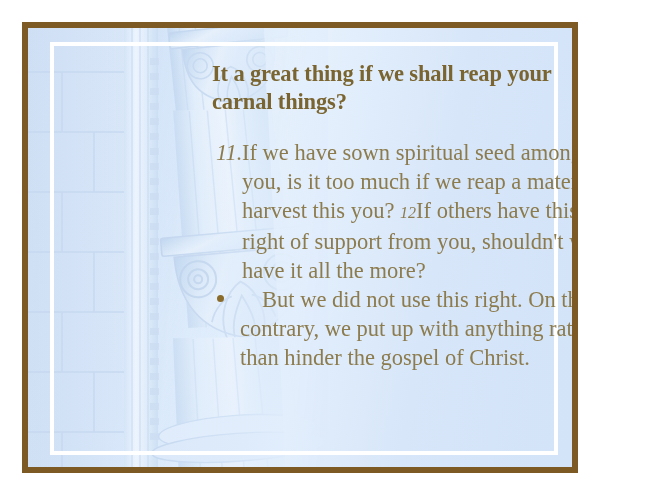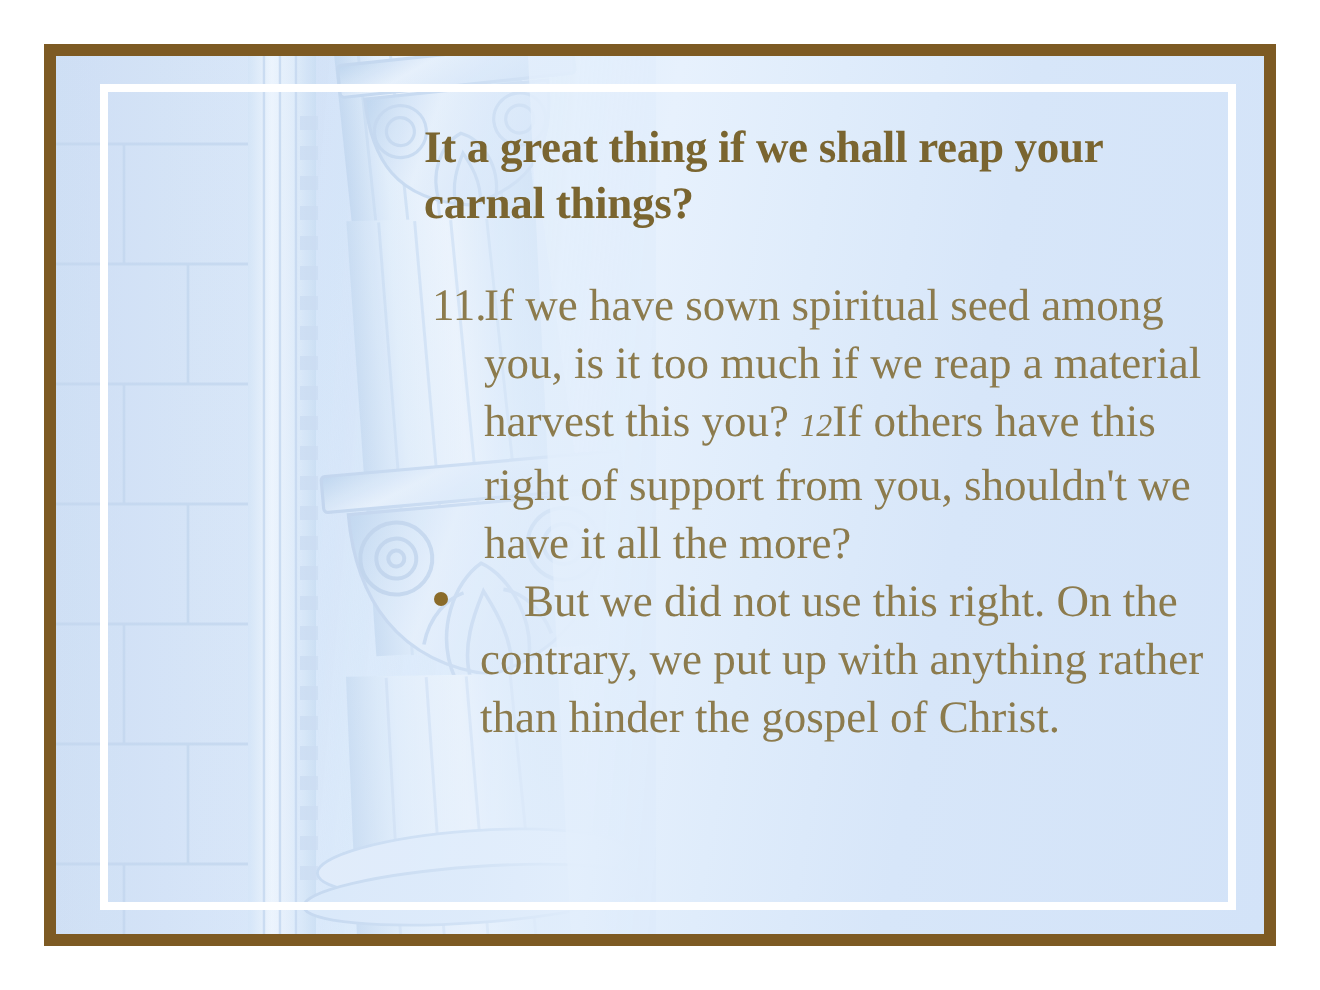--- a/index.html
+++ b/index.html
@@ -20,21 +20,21 @@
     width: 660px;
     height: 495px;
     background: #ffffff;
   }
 
   
   .brown-frame {
     position: absolute;
     left: 22px;
     top: 22px;
-    width: 616px;
+    width: 556px;
     height: 451px;
     box-sizing: border-box;
     border: 6px solid #7d5a23;
     background: #fde047;
     overflow: hidden;
   }
 
   
   .bg-wash {
     position: absolute;
@@ -123,20 +123,21 @@
   
   .para-numbered {
     position: relative;
     padding-left: 54px;
     margin: 0 0 0 0;
   }
   .para-numbered .marker {
     position: absolute;
     left: 28px;
     top: 0;
+    font-style: italic;
   }
 
   
   .verse-num {
     font-size: 16px;
     font-style: italic;
   }
 
   
   .para-bullet {

